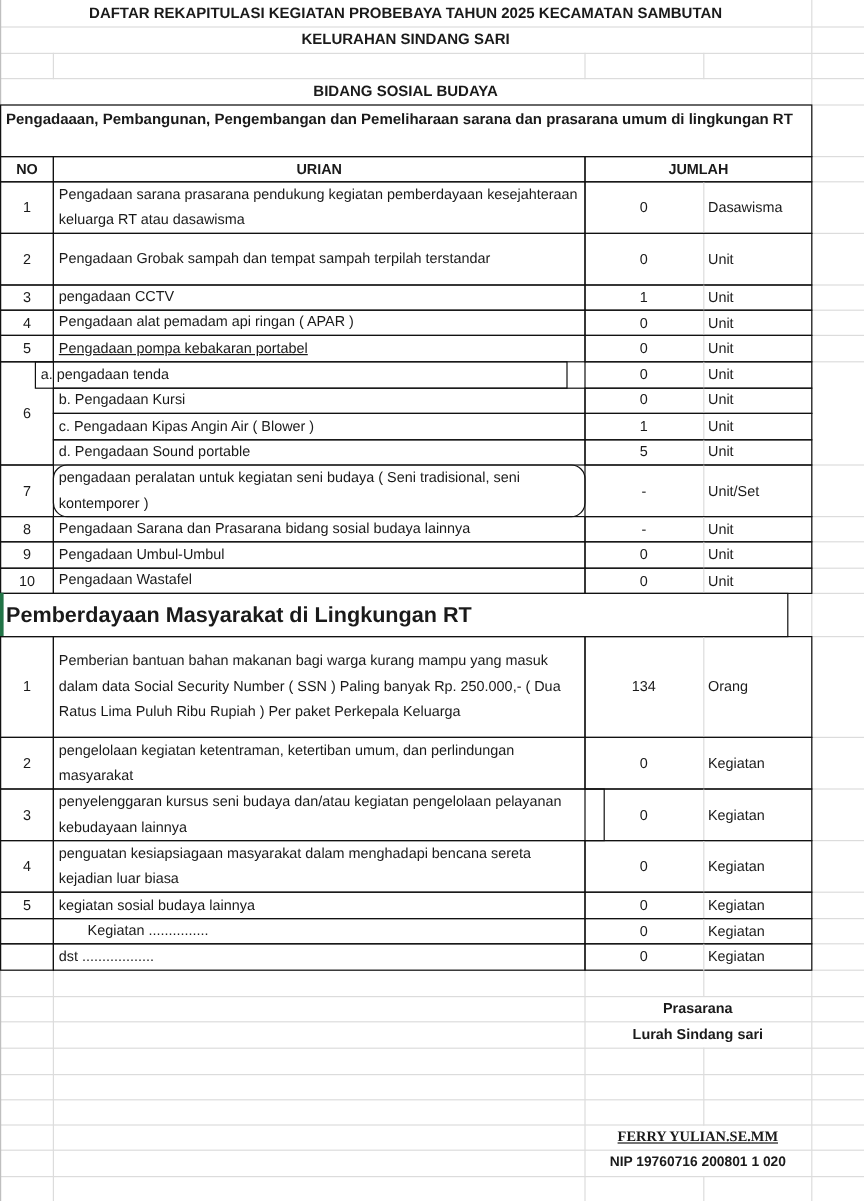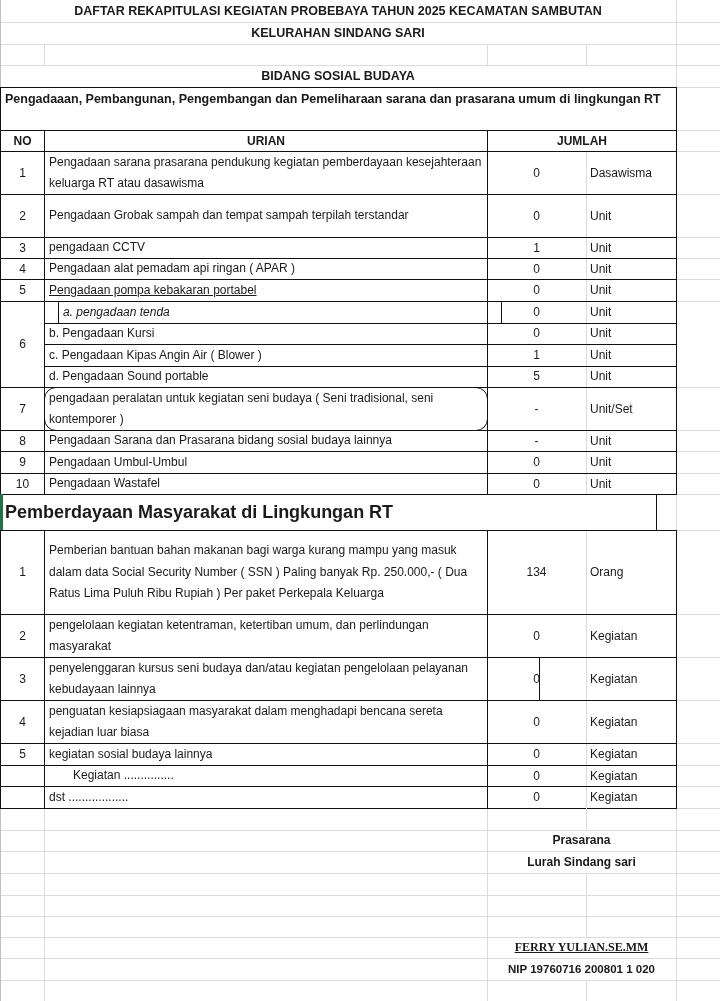--- a/index.html
+++ b/index.html
@@ -123,21 +123,21 @@
     <div>
       <div class="cell b center" style="left:0;top:279px;width:45px;height:23px">5</div>
       <div class="cell b txt" style="left: 44px; top: 279px; width: 444px; height: 23px; line-height: 21.5px; align-items: center; text-decoration: underline;">Pengadaan pompa kebakaran portabel</div>
       <div class="cell b" style="left:487px;top:279px;width:190px;height:23px"></div>
       <div class="cell center" style="left:487px;top:279px;width:99px;height:23px">0</div>
       <div class="vline" style="left:586px;top:280px;height:22px"></div>
       <div class="cell " style="left:590px;top:279px;width:86px;height:23px">Unit</div>
     </div>
     <div class="cell b center" style="left:0;top:301px;width:45px;height:87px">6</div>
     <div>
-      <div class="cell b txt" style="left: 58px; top: 301px; width: 444px; height: 22.5px; line-height: 21.5px; align-items: center; font-style: italic;">a. pengadaan tenda</div>
+      <div class="cell b txt" style="left: 29px; top: 301px; width: 444px; height: 22.5px; line-height: 21.5px; align-items: center;">a. pengadaan tenda</div>
       <div class="cell b" style="left:487px;top:301px;width:190px;height:22.5px"></div>
       <div class="cell center" style="left:487px;top:301px;width:99px;height:22.5px">0</div>
       <div class="vline" style="left:586px;top:302px;height:21.5px"></div>
       <div class="cell " style="left:590px;top:301px;width:86px;height:22.5px">Unit</div>
     </div>
     <div>
       <div class="cell b txt" style="left: 44px; top: 322.5px; width: 444px; height: 22.5px; line-height: 21.5px; align-items: center;">b. Pengadaan Kursi</div>
       <div class="cell b" style="left:487px;top:322.5px;width:190px;height:22.5px"></div>
       <div class="cell center" style="left:487px;top:322.5px;width:99px;height:22.5px">0</div>
       <div class="vline" style="left:586px;top:323.5px;height:21.5px"></div>
@@ -206,21 +206,21 @@
     <div>
       <div class="cell b center" style="left:0;top:614px;width:45px;height:44px">2</div>
       <div class="cell b txt" style="left: 44px; top: 614px; width: 444px; height: 44px; line-height: 21.5px; align-items: center;">pengelolaan kegiatan ketentraman, ketertiban umum, dan perlindungan masyarakat</div>
       <div class="cell b" style="left:487px;top:614px;width:190px;height:44px"></div>
       <div class="cell center" style="left:487px;top:614px;width:99px;height:44px">0</div>
       <div class="vline" style="left:586px;top:615px;height:43px"></div>
       <div class="cell " style="left:590px;top:614px;width:86px;height:44px">Kegiatan</div>
     </div>
     <div>
       <div class="cell b center" style="left:0;top:657px;width:45px;height:44px">3</div>
-      <div class="cell b txt" style="left: 44px; top: 657px; width: 496px; height: 44px; line-height: 21.5px; align-items: center;">penyelenggaran kursus seni budaya dan/atau kegiatan pengelolaan pelayanan kebudayaan lainnya</div>
+      <div class="cell b txt" style="left: 44px; top: 657px; width: 460px; height: 44px; line-height: 21.5px; align-items: center;">penyelenggaran kursus seni budaya dan/atau kegiatan pengelolaan pelayanan kebudayaan lainnya</div>
       <div class="cell b" style="left:487px;top:657px;width:190px;height:44px"></div>
       <div class="cell center" style="left:487px;top:657px;width:99px;height:44px">0</div>
       <div class="vline" style="left:586px;top:658px;height:43px"></div>
       <div class="cell " style="left:590px;top:657px;width:86px;height:44px">Kegiatan</div>
     </div>
     <div>
       <div class="cell b center" style="left:0;top:700px;width:45px;height:44px">4</div>
       <div class="cell b txt" style="left: 44px; top: 700px; width: 444px; height: 44px; line-height: 21.5px; align-items: center;">penguatan kesiapsiagaan masyarakat dalam menghadapi bencana sereta kejadian luar biasa</div>
       <div class="cell b" style="left:487px;top:700px;width:190px;height:44px"></div>
       <div class="cell center" style="left:487px;top:700px;width:99px;height:44px">0</div>

